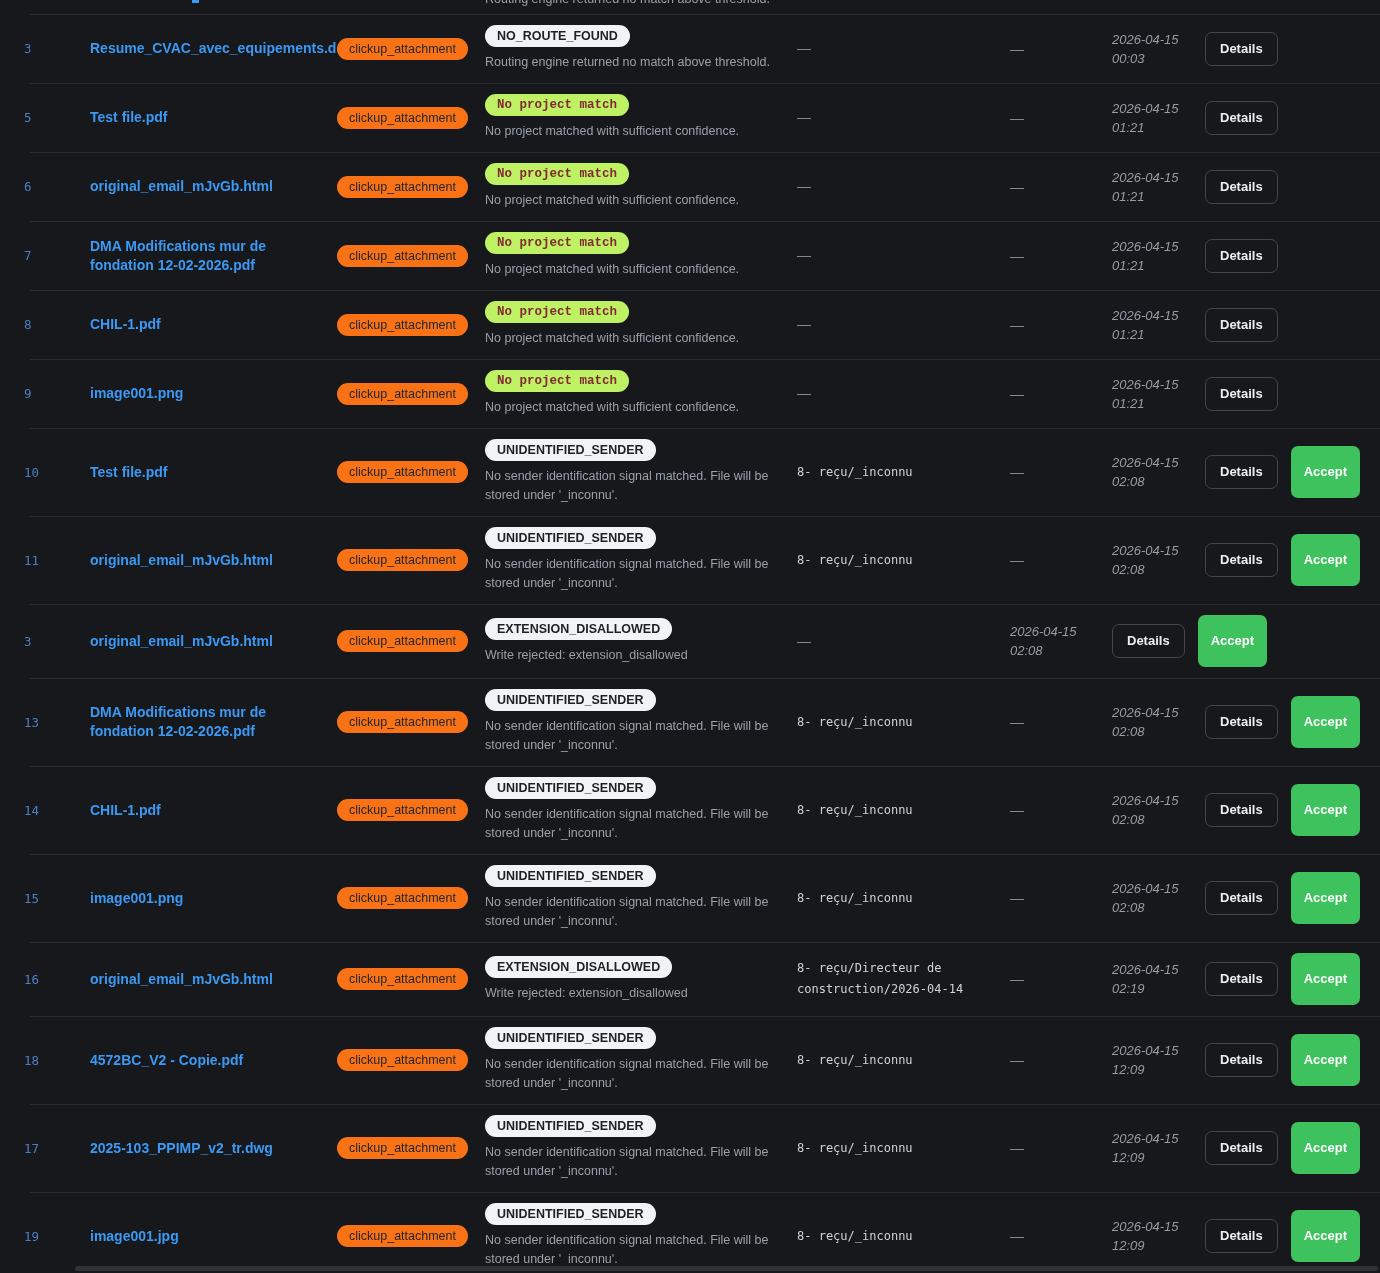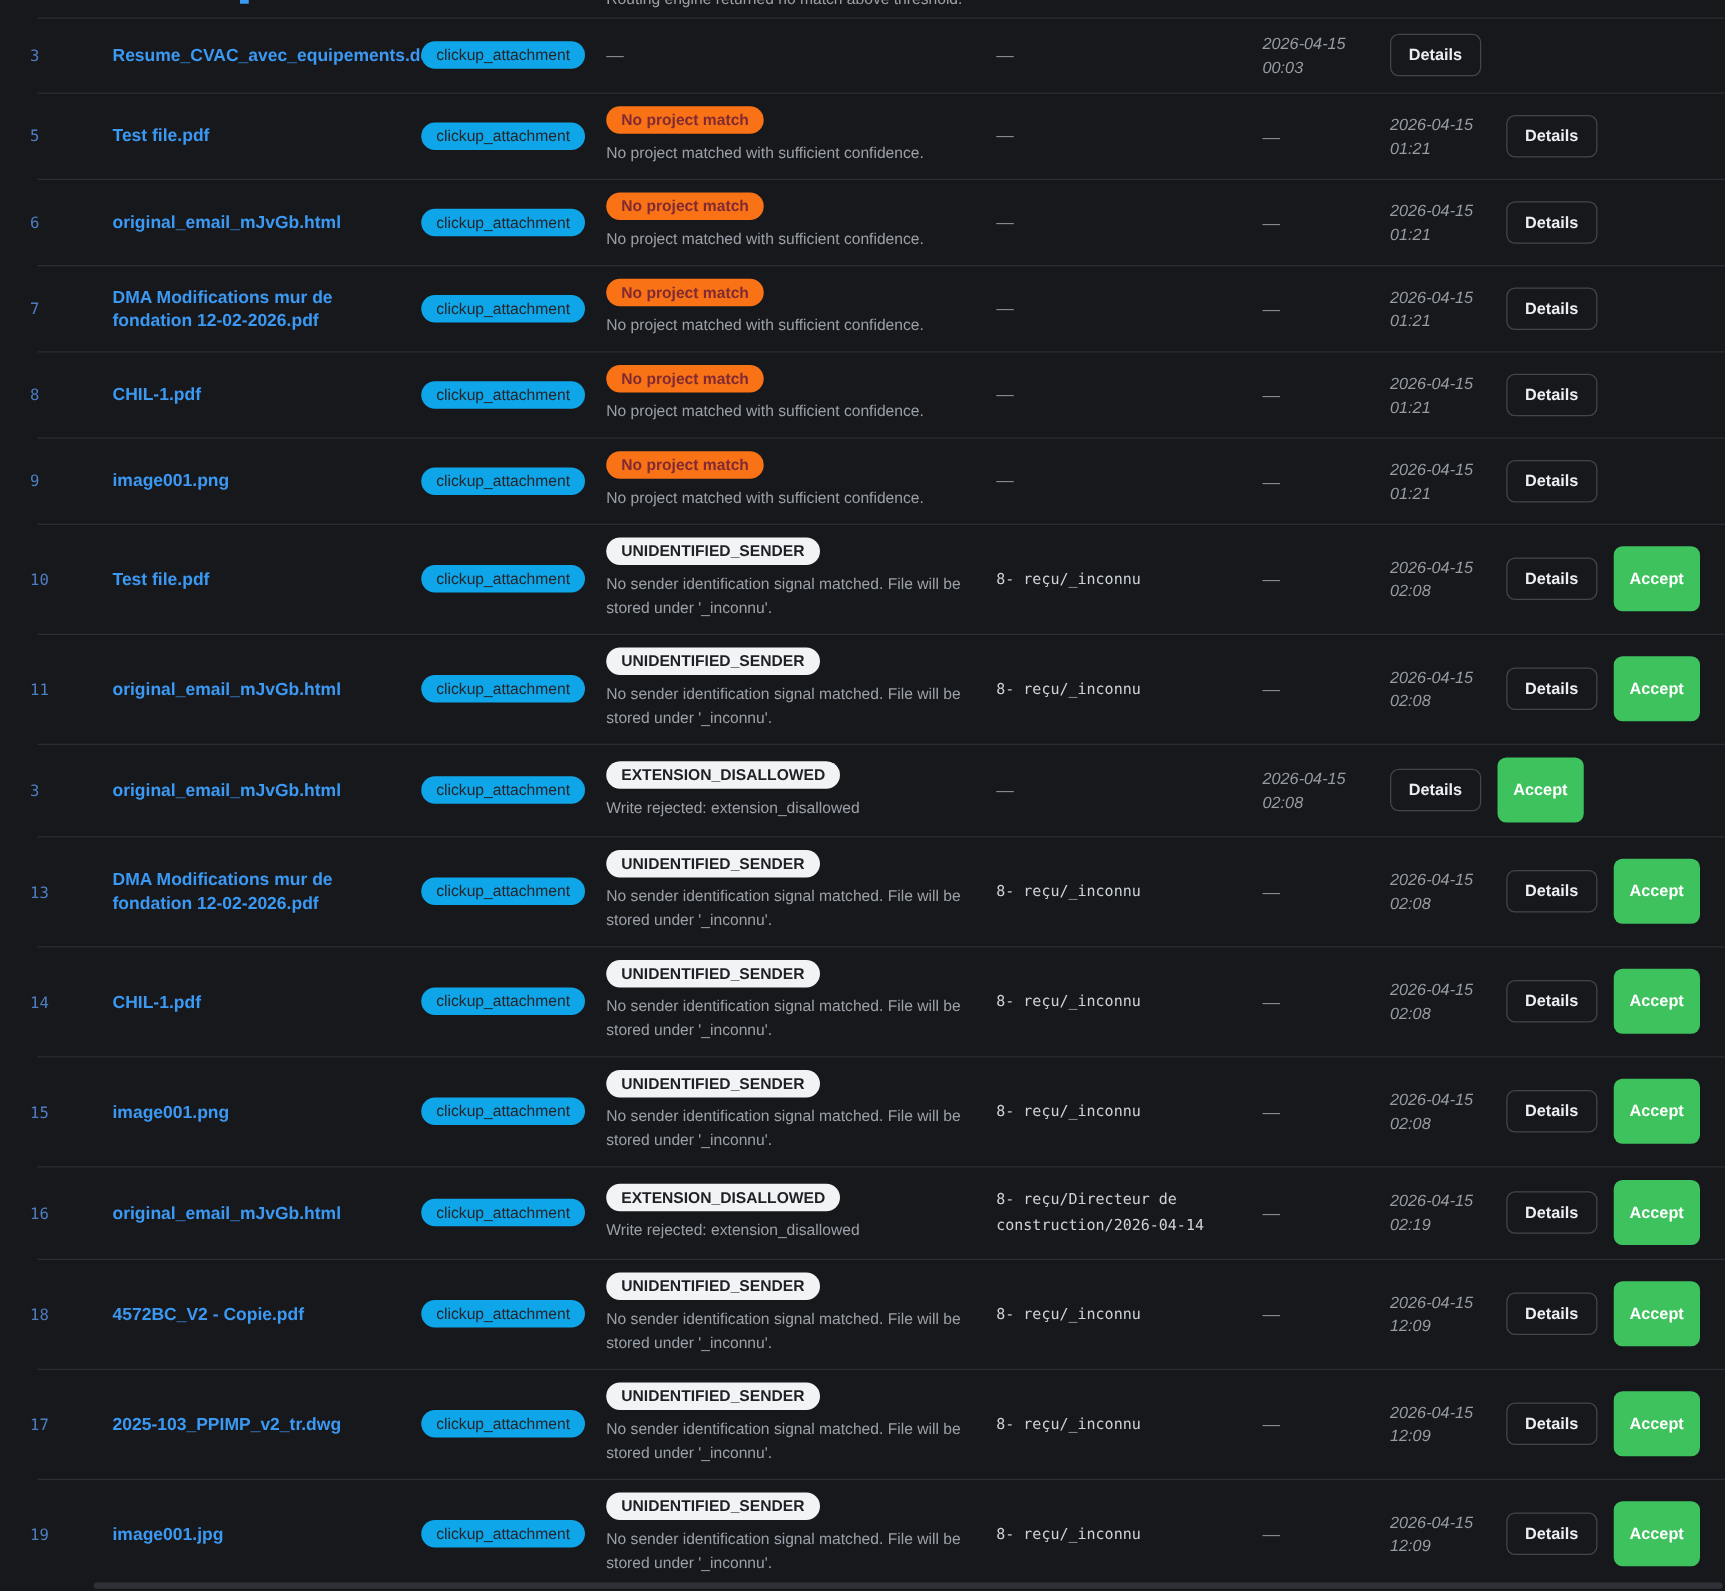--- a/index.html
+++ b/index.html
@@ -52,35 +52,35 @@
   .cell-file { padding-right: 8px; overflow: visible; }
   .file-link {
     color: #3b99f3; font-weight: 700; font-size: 14px; line-height: 19px;
     text-decoration: none; cursor: pointer; white-space: normal;
   }
 
   .cell-tag { overflow: visible; }
   .tag-pill {
     position: relative; z-index: 1;
     display: inline-block;
-    background: #0ea5e9; color: #24262b;
+    background: #f97316; color: #24262b;
     font-size: 12.5px; line-height: 16px;
     padding: 3px 12px; border-radius: 999px;
     white-space: nowrap;
   }
 
   .cell-status { padding-right: 22px; }
   .status-badge {
     display: inline-block;
     font-size: 12.5px; line-height: 16px; font-weight: 600;
     padding: 3px 12px; border-radius: 999px;
     margin-bottom: 6px; white-space: nowrap;
   }
   .status-badge.neutral { background: #f2f3f5; color: #1d2025; }
-  .status-badge.danger  { background: #f97316; color: #812a33; }
+  .status-badge.danger  { background: #bef264; color: #812a33; font-family: Liberation Mono, monospace; }
   .desc {
     font-size: 12.5px; line-height: 19px; color: #9aa0a8;
     max-width: 290px;
   }
 
   .cell-path {
     font-family: "DejaVu Sans Mono", monospace;
     font-size: 12px; line-height: 21px; color: #cdd2d9;
     padding-right: 14px;
     overflow-wrap: anywhere; word-break: break-word;
@@ -135,20 +135,24 @@
   <div class="row">
     <div class="cell cell-id">
       <span>3</span>
     </div>
     <div class="cell cell-file">
       <a class="file-link">Resume_CVAC_avec_equipements.docx</a>
     </div>
     <div class="cell cell-tag">
       <span class="tag-pill">clickup_attachment</span>
     </div>
+    <div class="cell cell-status">
+      <span class="status-badge neutral">NO_ROUTE_FOUND</span>
+      <div class="desc">Routing engine returned no match above threshold.</div>
+    </div>
     <div class="cell cell-path placeholder">—</div>
     <div class="cell cell-conf">—</div>
     <div class="cell cell-time">
       <div>2026-04-15</div>
       <div>00:03</div>
     </div>
     <div class="cell cell-actions">
       <button class="btn btn-details">Details</button>
 
     </div>

